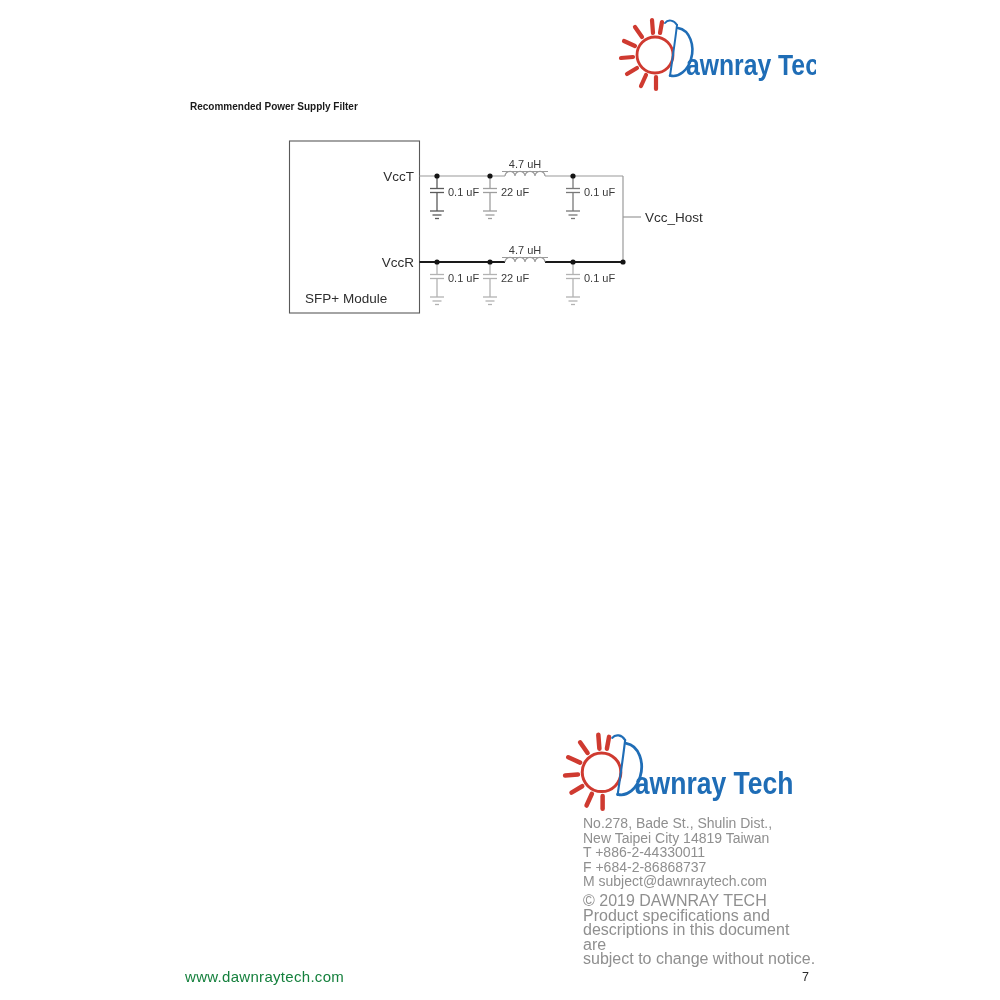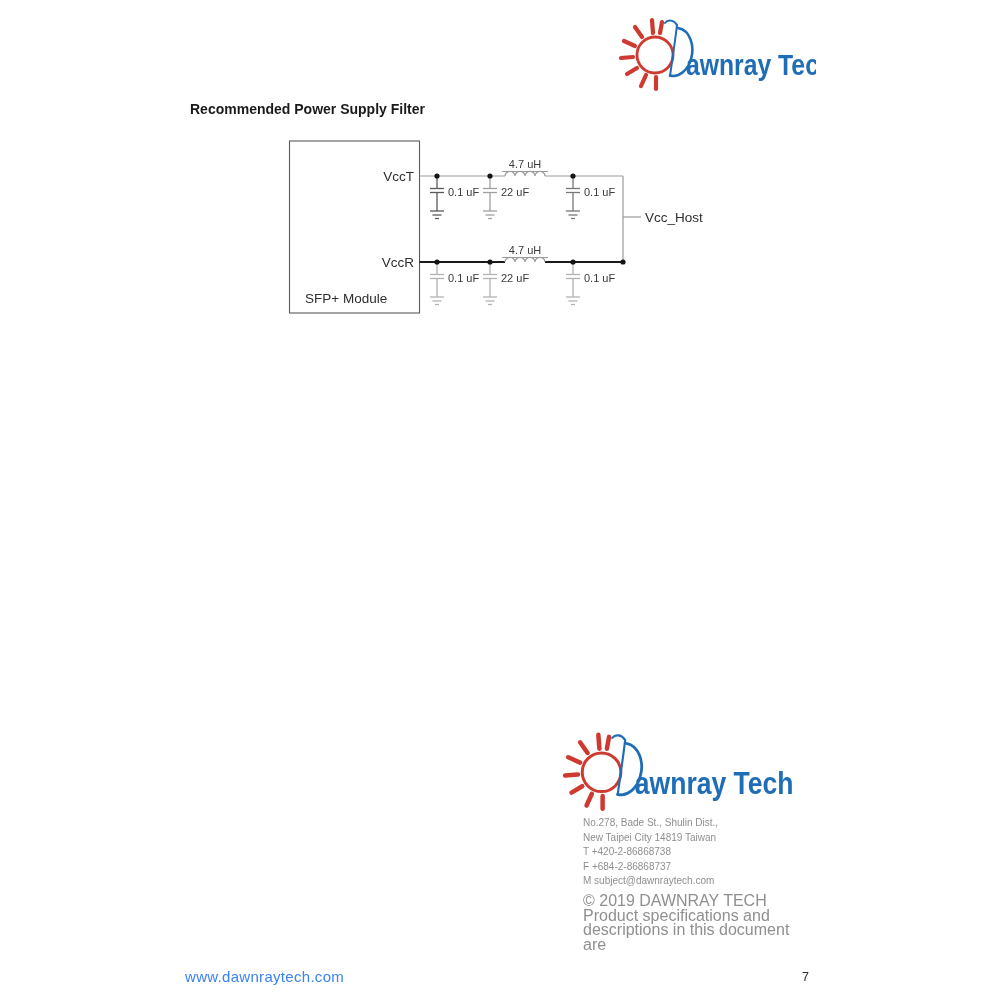--- a/index.html
+++ b/index.html
@@ -1,20 +1,20 @@
 <!DOCTYPE html>
 <html><head>
 <meta charset="utf-8">
 <style>
   html,body{margin:0;padding:0;background:#ffffff;}
   .page{position:relative;width:816px;height:1000px;background:#ffffff;overflow:hidden;
         font-family:"Liberation Sans", sans-serif;}
 
   
-  .heading{position:absolute;left:190px;top:101px;font-size:14px;font-weight:bold;color:#1a1a1a;}
+  .heading{position:absolute;left:190px;top:101px;font-size:10px;font-weight:bold;color:#1a1a1a;}
 
   
   .logo-top{position:absolute;left:620px;top:12px;width:220px;height:78px;overflow:visible;}
   .logo-footer{position:absolute;left:564px;top:726px;width:236px;height:84px;overflow:visible;}
   .logo-ray{stroke:#cf3a30;stroke-width:4.2;stroke-linecap:round;}
   .logo-circle{fill:none;stroke:#cf3a30;stroke-width:2.8;}
   .logo-d{fill:none;stroke:#1f6db6;stroke-linecap:round;}
   .logo-word{font-weight:bold;font-size:30px;fill:#1f6db6;}
 
   
@@ -25,25 +25,25 @@
   .coil{stroke:#999999;stroke-width:1.2;fill:none;}
   .lbl-underline{stroke:#9a9a9a;stroke-width:1;}
   .cap line{stroke-width:1.3;}
   .dot{fill:#141414;}
   .port{font-size:13.5px;fill:#2e2e2e;}
   .module{font-size:13.5px;fill:#2e2e2e;}
   .host{font-size:13.5px;fill:#2e2e2e;}
   .val{font-size:11px;fill:#3a3a3a;}
 
   
-  .contact{position:absolute;left:583px;top:816px;font-size:10px;line-height:14.5px;color:#8f8f8f;}
+  .contact{position:absolute;left:583px;top:816px;font-size:14px;line-height:14.5px;color:#8f8f8f;}
   .copyright{position:absolute;left:583px;top:894px;font-size:16px;line-height:14.5px;color:#8f8f8f;}
 
   
-  .site-url{position:absolute;left:185px;top:968px;font-size:15px;letter-spacing:0.3px;color:#3b82f6;}
+  .site-url{position:absolute;left:185px;top:968px;font-size:15px;letter-spacing:0.3px;color:#15803d;}
   .page-num{position:absolute;left:802px;top:970px;font-size:12.5px;color:#2b2b2b;}
 </style>
 </head>
 <body>
 
 <div class="page">
 
   <svg class="logo-top" viewBox="0 0 220 78">
     <g>
       <line class="logo-ray" x1="40" y1="21" x2="42" y2="10"></line>
@@ -189,26 +189,27 @@
       <path class="logo-d" stroke-width="2" d="M57 13 C55 30 52 50 50 64"></path>
       <path class="logo-d" stroke-width="2" d="M57 13 C54 8 48 7 45 11"></path>
       <path class="logo-d" stroke-width="2.6" d="M58 16 C70 18 75 34 71 47 C68 58 59 66 50 63.5"></path>
     </g>
     <text class="logo-word" x="66" y="63" textLength="148" lengthAdjust="spacingAndGlyphs">awnray Tech</text>
   </svg>
 
   <div class="contact">
     <div>No.278, Bade St., Shulin Dist.,</div>
     <div>New Taipei City 14819 Taiwan</div>
-    <div>T +420-2-86868738</div>
+    <div>T +886-2-44330011</div>
     <div>F +684-2-86868737</div>
     <div>M subject@dawnraytech.com</div>
   </div>
 
   <div class="copyright">
     <div>© 2019 DAWNRAY TECH</div>
     <div>Product specifications and descriptions in this document are</div>
+    <div>subject to change without notice.</div>
   </div>
 
   <div class="site-url">www.dawnraytech.com</div>
   <div class="page-num">7</div>
 
 </div>
 
 </body></html>

